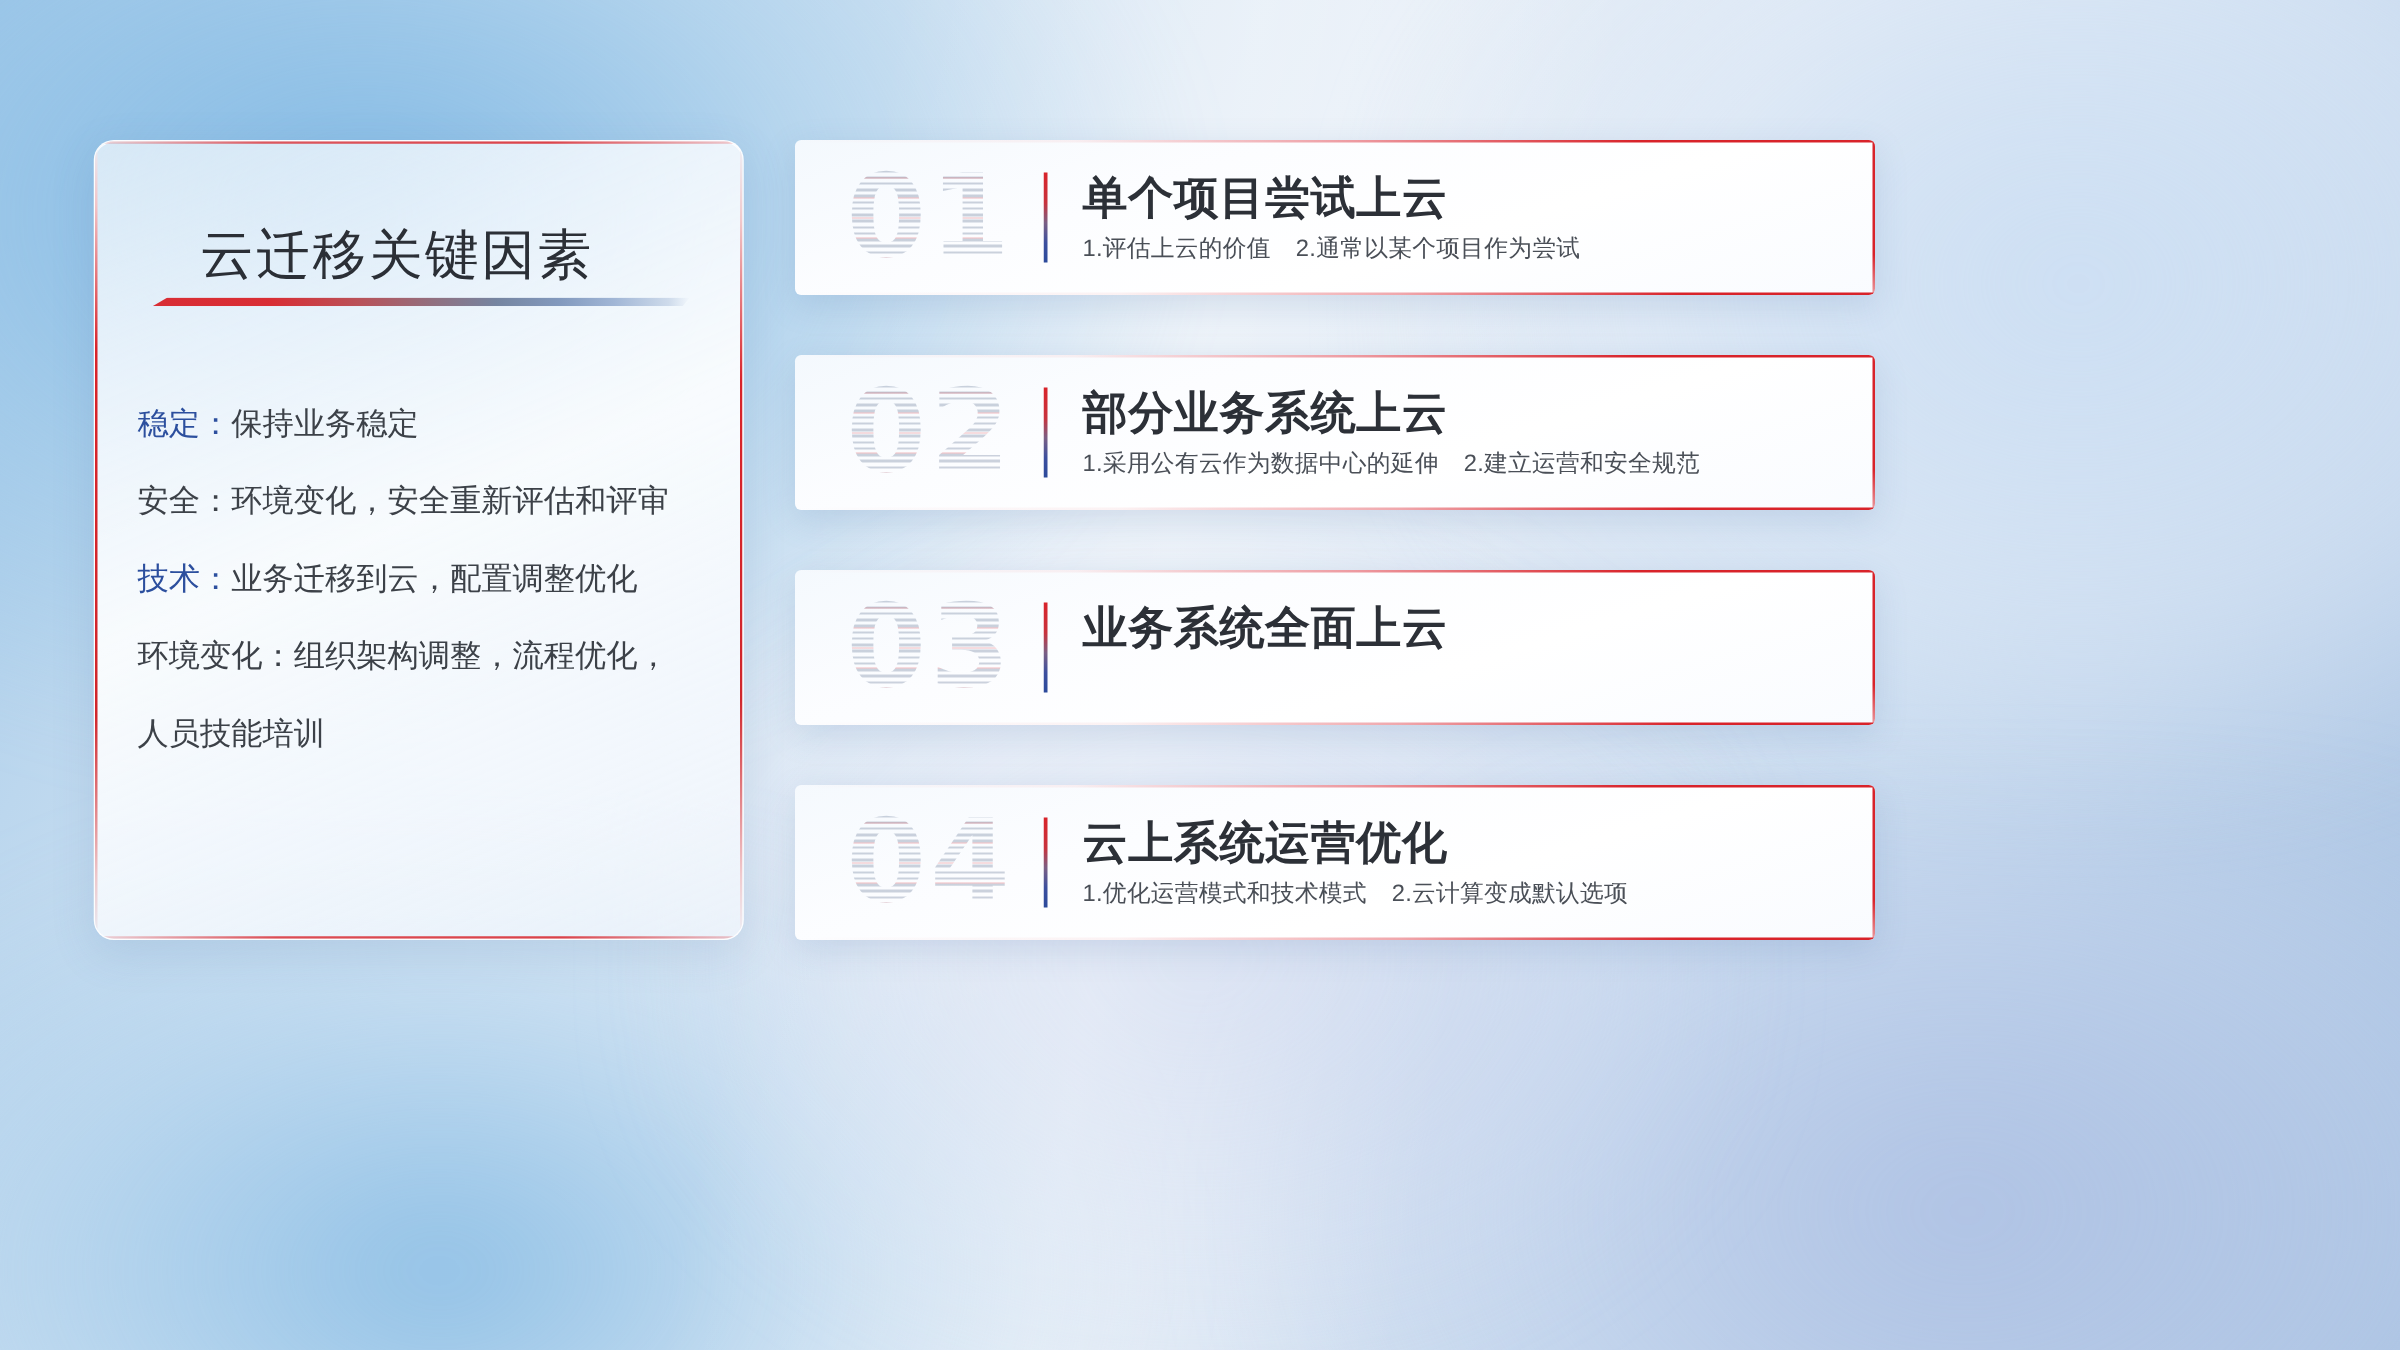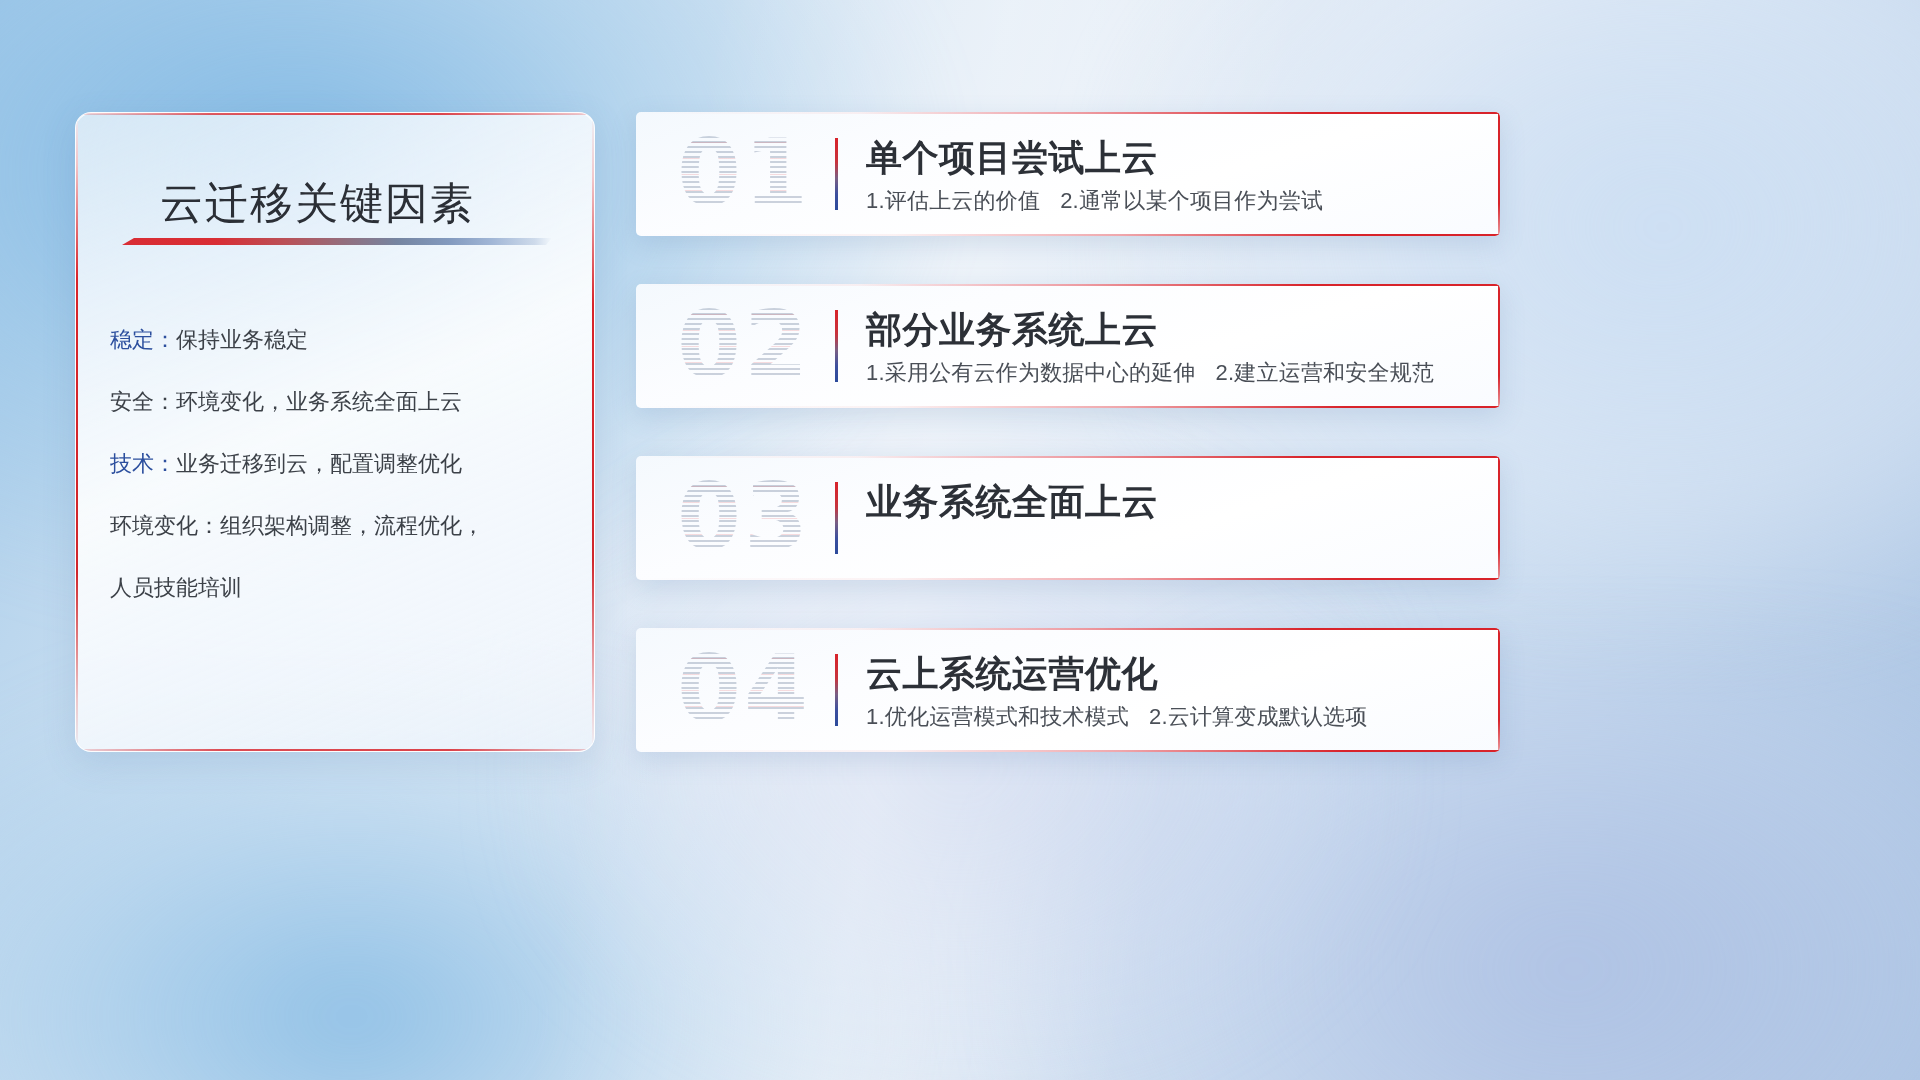--- a/index.html
+++ b/index.html
@@ -104,21 +104,21 @@
        #6f7f9c 64%, #7d95bb 76%,
        #9db3d4 86%, #ccd9ea 96%, rgba(226,234,245,0) 100%);
     clip-path:polygon(12px 0, 100% 0, calc(100% - 6px) 100%, 0 100%);
     opacity:.95;
   }
 
   .lc-list {
     position:absolute; left:34px; top:196px; right:26px;
   }
   .lc-item {
-    font-size:22px; line-height:62px; color:#3c4148; white-space:nowrap;
+    font-size:25px; line-height:62px; color:#3c4148; white-space:nowrap;font-family:Liberation Serif, serif;
   }
   .lc-item .k { color:#2c4f9e; }
   .lc-item .k.dark { color:#3c4148; }
   .lc-item .v { color:#3c4148; }
 
   
   .rcard {
     position:absolute; left:636px; width:864px; height:124px;
     border-radius:5px;
     background:linear-gradient(163deg,
@@ -196,21 +196,21 @@
     background:linear-gradient(180deg,#d8232a 0%, #c8333d 34%, #7a5f84 56%, #3c4f9e 78%, #2b4a9b 100%);
   }
 
   .rc-title {
     position:absolute; left:230px; top:22px;
     font-size:36px; font-weight:700; color:#2c3037; letter-spacing:.5px;
     white-space:nowrap;
   }
   .rc-desc {
     position:absolute; left:230px; top:74px;
-    font-size:22px; color:#4a4f57; letter-spacing:.2px;
+    font-size:19px; color:#4a4f57; letter-spacing:.2px;
     white-space:nowrap;
   }
   .rc-desc .gap { display:inline-block; width:20px; }
 </style>
 </head>
 <body>
 
 <div id="bg">
   <div class="bg-base"></div>
   <div class="bg-glow-a"></div>
@@ -228,21 +228,21 @@
     <div class="lc-bottom-edge"></div>
 
     <h1 class="lc-title">云迁移关键因素</h1>
     <div class="lc-rule"></div>
 
     <div class="lc-list">
       <div class="lc-item">
         <span class="k">稳定：</span><span class="v">保持业务稳定</span>
       </div>
       <div class="lc-item">
-        <span class="k dark">安全：</span><span class="v">环境变化，业务系统全面上云</span>
+        <span class="k dark">安全：</span><span class="v">环境变化，安全重新评估和评审</span>
       </div>
       <div class="lc-item">
         <span class="k">技术：</span><span class="v">业务迁移到云，配置调整优化</span>
       </div>
       <div class="lc-item">
         <span class="k dark">环境变化：</span><span class="v">组织架构调整，流程优化，</span>
       </div>
       <div class="lc-item">
         <span class="v">人员技能培训</span>
       </div>

